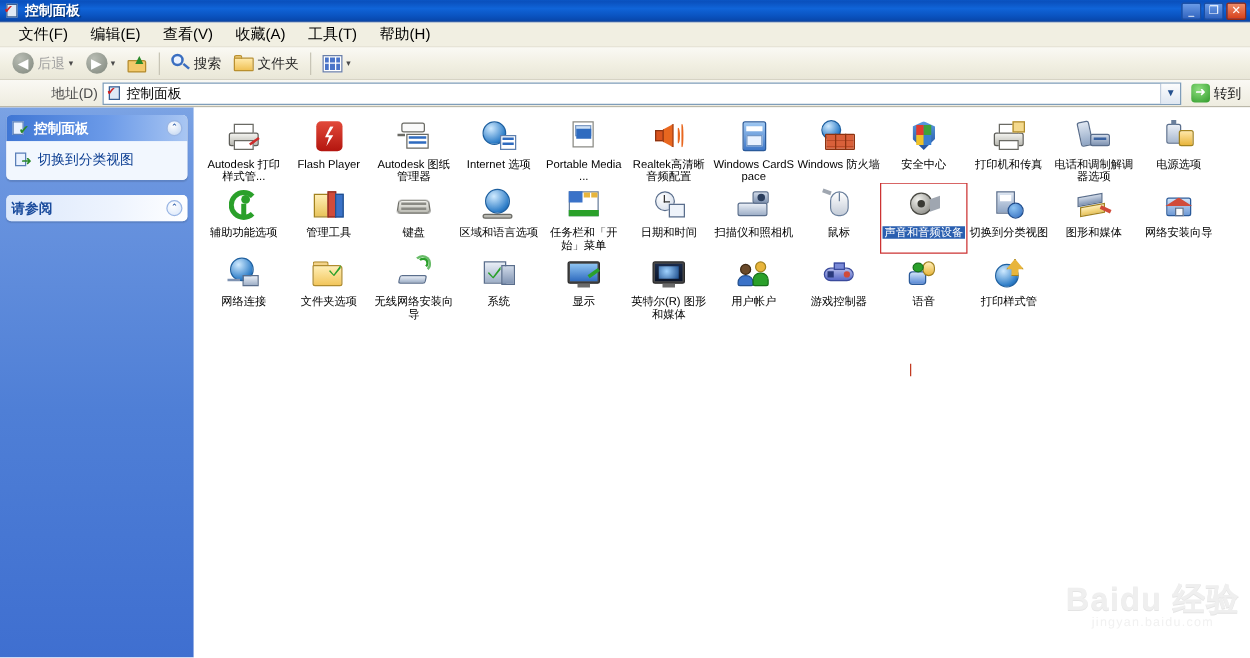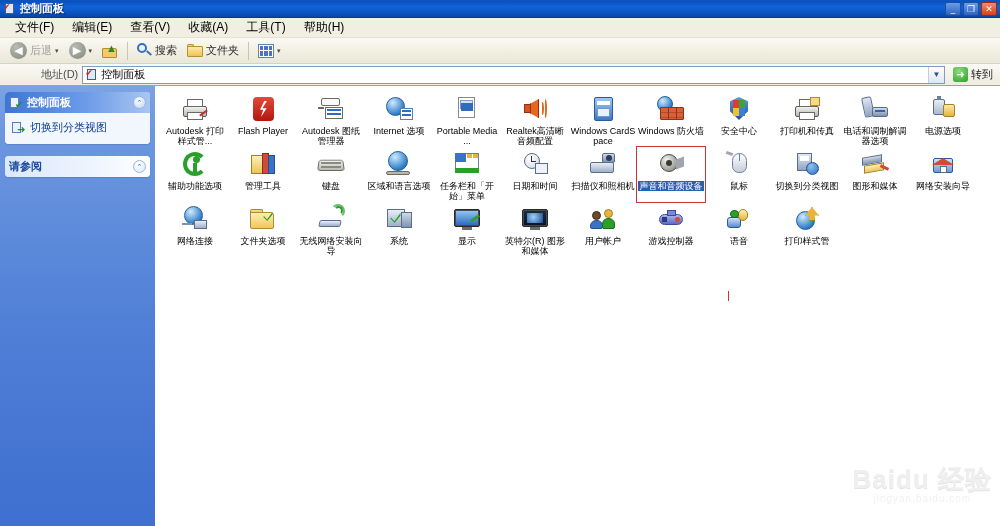--- a/index.html
+++ b/index.html
@@ -612,39 +612,39 @@
           <div class="cp-item">
             <div class="icon-wrap">
               <div class="gi">
                 <span style="left: 2px; top: 12px; width: 24px; height: 11px; background: linear-gradient(rgb(233, 238, 246), rgb(159, 176, 200)); border: 1px solid rgb(90, 110, 140); border-radius: 2px;"></span>
                 <span style="left: 14px; top: 3px; width: 13px; height: 10px; background: linear-gradient(rgb(207, 217, 232), rgb(127, 147, 178)); border: 1px solid rgb(90, 110, 140); border-radius: 2px;"></span>
                 <span style="left: 18px; top: 5px; width: 6px; height: 6px; border-radius: 50%; background: rgb(42, 61, 92);"></span>
               </div>
             </div>
             <div class="lbl">扫描仪和照相机</div>
           </div>
+          <div class="cp-item">
+            <div class="icon-wrap">
+              <div class="gi">
+                <span style="left: 8px; top: 3px; width: 15px; height: 20px; border-radius: 8px 8px 7px 7px; background: linear-gradient(rgb(255, 255, 255), rgb(196, 204, 216)); border: 1px solid rgb(106, 127, 156);"></span>
+                <span style="left: 15px; top: 4px; width: 1px; height: 7px; background: rgb(106, 127, 156);"></span>
+                <span style="left: 2px; top: 2px; width: 7px; height: 3px; background: rgb(159, 166, 176); transform: rotate(20deg);"></span>
+              </div>
+            </div>
+            <div class="lbl">鼠标</div>
+          </div>
           <div class="cp-item selected">
             <div class="icon-wrap">
               <div class="gi">
                 <span style="left: 4px; top: 4px; width: 18px; height: 18px; border-radius: 50%; background: radial-gradient(circle at 35% 30%, rgb(242, 242, 238), rgb(122, 122, 116)); border: 1px solid rgb(74, 74, 68);"></span>
                 <span style="left: 10px; top: 10px; width: 6px; height: 6px; border-radius: 50%; background: rgb(58, 58, 52);"></span>
                 <span style="left: 20px; top: 8px; width: 8px; height: 10px; background: rgb(159, 166, 176); transform: skewY(-20deg);"></span>
               </div>
             </div>
             <div class="lbl">声音和音频设备</div>
-          </div>
-          <div class="cp-item">
-            <div class="icon-wrap">
-              <div class="gi">
-                <span style="left: 8px; top: 3px; width: 15px; height: 20px; border-radius: 8px 8px 7px 7px; background: linear-gradient(rgb(255, 255, 255), rgb(196, 204, 216)); border: 1px solid rgb(106, 127, 156);"></span>
-                <span style="left: 15px; top: 4px; width: 1px; height: 7px; background: rgb(106, 127, 156);"></span>
-                <span style="left: 2px; top: 2px; width: 7px; height: 3px; background: rgb(159, 166, 176); transform: rotate(20deg);"></span>
-              </div>
-            </div>
-            <div class="lbl">鼠标</div>
           </div>
           <div class="cp-item">
             <div class="icon-wrap">
               <div class="gi">
                 <span style="left: 5px; top: 3px; width: 15px; height: 18px; background: linear-gradient(rgb(223, 231, 242), rgb(143, 165, 196)); border: 1px solid rgb(90, 110, 140);"></span>
                 <span style="left: 8px; top: 6px; width: 9px; height: 5px; background: rgb(255, 255, 255);"></span>
                 <span style="left: 14px; top: 12px; width: 13px; height: 13px; border-radius: 50%; background: radial-gradient(circle at 35% 30%, rgb(142, 196, 242), rgb(47, 107, 191)); border: 1px solid rgb(35, 80, 143);"></span>
               </div>
             </div>
             <div class="lbl">切换到分类视图</div>

